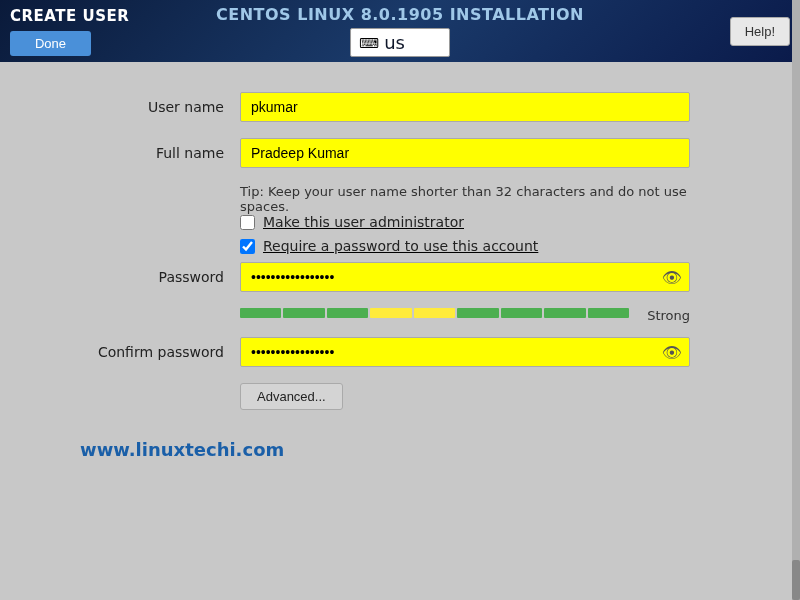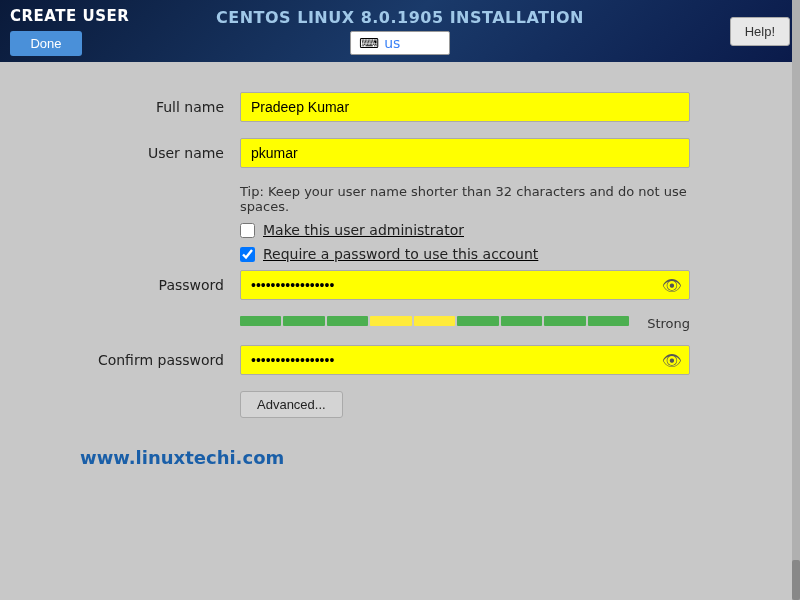--- a/index.html
+++ b/index.html
@@ -33,21 +33,21 @@
       letter-spacing: 0.5px;
     }
     .done-button {
       background: #4a90d9;
       color: white;
       border: none;
       border-radius: 3px;
       padding: 5px 19px;
       font-size: 13px;
       cursor: pointer;
-      width: 72px;
+      width: 81px;
     }
 
     .header-center {
       position: absolute;
       left: 50%;
       transform: translateX(-50%);
       display: flex;
       flex-direction: column;
       align-items: center;
       gap: 4px;
@@ -65,22 +65,22 @@
       border: 1px solid #999;
       border-radius: 2px;
       padding: 3px 8px;
       gap: 5px;
       min-width: 100px;
     }
     .keyboard-icon {
       font-size: 14px;
     }
     .keyboard-text {
-      font-size: 14px;
-      color: #3b82f6;
+      font-size: 18px;
+      color: #0f172a;
     }
 
     .header-right {
       margin-left: auto;
     }
     .help-button {
       background: #e8e8e8;
       color: #333;
       border: 1px solid #aaa;
       border-radius: 3px;
@@ -140,21 +140,20 @@
       right: 8px;
       top: 50%;
       transform: translateY(-50%);
       cursor: pointer;
       font-size: 16px;
       color: #555;
     }
 
     .tip-row {
       display: flex;
-      margin-bottom: 8px;
     }
     .tip-spacer {
       width: 160px;
     }
     .tip-text {
       font-size: 13px;
       color: #333;
       max-width: 450px;
     }
 
@@ -277,27 +276,27 @@
   </div>
 
   <div class="header-right">
     <button class="help-button">Help!</button>
   </div>
 </div>
 
 <div class="main">
 
   <div class="form-row">
+    <span class="form-label">User name</span>
+    <input class="form-input" type="text" value="pkumar" style="">
+  </div>
+
+  <div class="form-row">
     <span class="form-label">Full name</span>
     <input class="form-input" type="text" value="Pradeep Kumar" style="">
-  </div>
-
-  <div class="form-row">
-    <span class="form-label">User name</span>
-    <input class="form-input" type="text" value="pkumar" style="">
   </div>
 
   <div class="tip-row">
     <div class="tip-spacer"></div>
     <span class="tip-text">Tip: Keep your user name shorter than 32 characters and do not use spaces.</span>
   </div>
 
   <div class="checkbox-row">
     <div class="checkbox-spacer"></div>
     <label class="checkbox-label">

